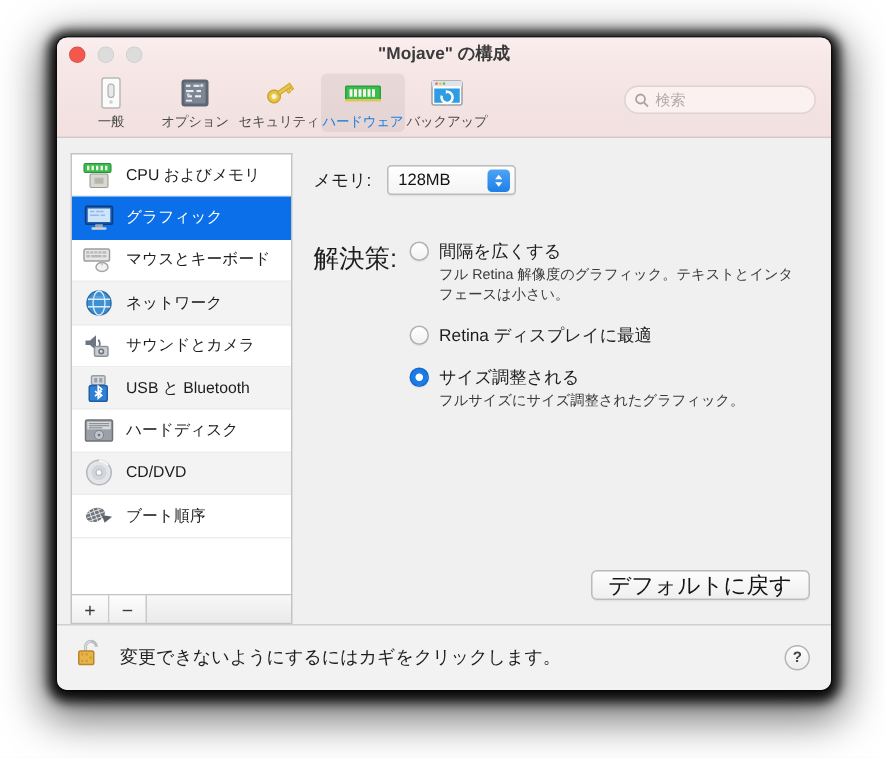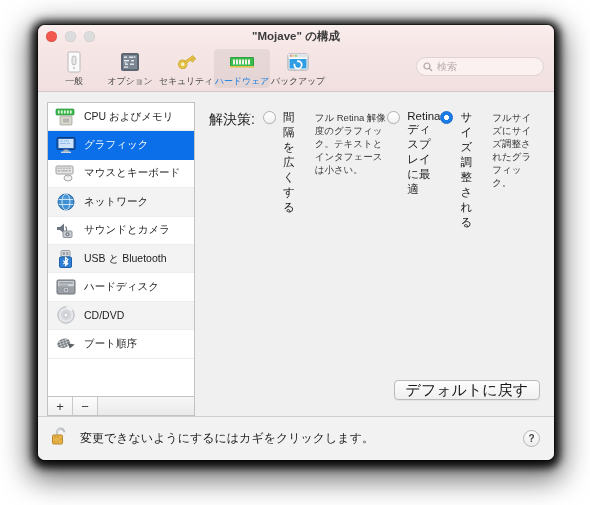--- a/index.html
+++ b/index.html
@@ -120,22 +120,22 @@
   }
   .popupval { font-size: 11px; color: #111; padding-left: 7px; }
   .stepper {
     position: absolute; right: 3px; top: 2px;
     width: 15px; height: 15px; border-radius: 3px;
     background: linear-gradient(to bottom,#4ea4f5,#1d7fe8);
     display: flex; flex-direction: column; align-items: center; justify-content: center;
   }
 
   .resrow { display: flex; align-items: flex-start; }
-  .reslabel { font-size: 14px; color: #1d1d1d; margin-right: 8px; padding-top: 1px; white-space: nowrap; }
-  .options { display: flex; flex-direction: row; }
+  .reslabel { font-size: 17px; color: #1d1d1d; margin-right: 8px; padding-top: 1px; white-space: nowrap; }
+  .options { display: flex; flex-direction: column; }
   .opt { display: flex; align-items: flex-start; }
   .radio {
     width: 13px; height: 13px; border-radius: 50%;
     border: 1px solid #b0b0b0;
     background: linear-gradient(to bottom,#ffffff,#f2f2f2);
     margin-right: 7px; margin-top: 1px; flex: none;
     box-shadow: 0 1px 0 rgba(0,0,0,.04);
   }
   .radio.on {
     background: radial-gradient(circle at 50% 50%, #ffffff 0 2.2px, #1a7ce8 2.8px 100%);
@@ -432,20 +432,32 @@
       </div>
       <div class="sbfoot">
         <div class="sbbtn">+</div>
         <div class="sbbtn">−</div>
         <div class="sbfill"></div>
       </div>
     </div>
 
     <div class="main">
 
+      <div class="memrow">
+        <span class="flabel">メモリ:</span>
+        <div class="popup">
+          <span class="popupval">128MB</span>
+          <span class="stepper">
+            <svg width="9" height="11" viewBox="0 0 9 11">
+              <path d="M4.5 1.5l2.4 3h-4.8z" fill="#ffffff"></path>
+              <path d="M4.5 9.5l-2.4-3h4.8z" fill="#ffffff"></path>
+            </svg>
+          </span>
+        </div>
+      </div>
 
       <div class="resrow">
         <span class="reslabel">解決策:</span>
         <div class="options">
 
           <div class="opt">
             <span class="radio"></span>
             <span class="opttext">間隔を広くする</span>
           </div>
           <div class="optdesc">フル Retina 解像度のグラフィック。テキストとインタフェースは小さい。</div>

